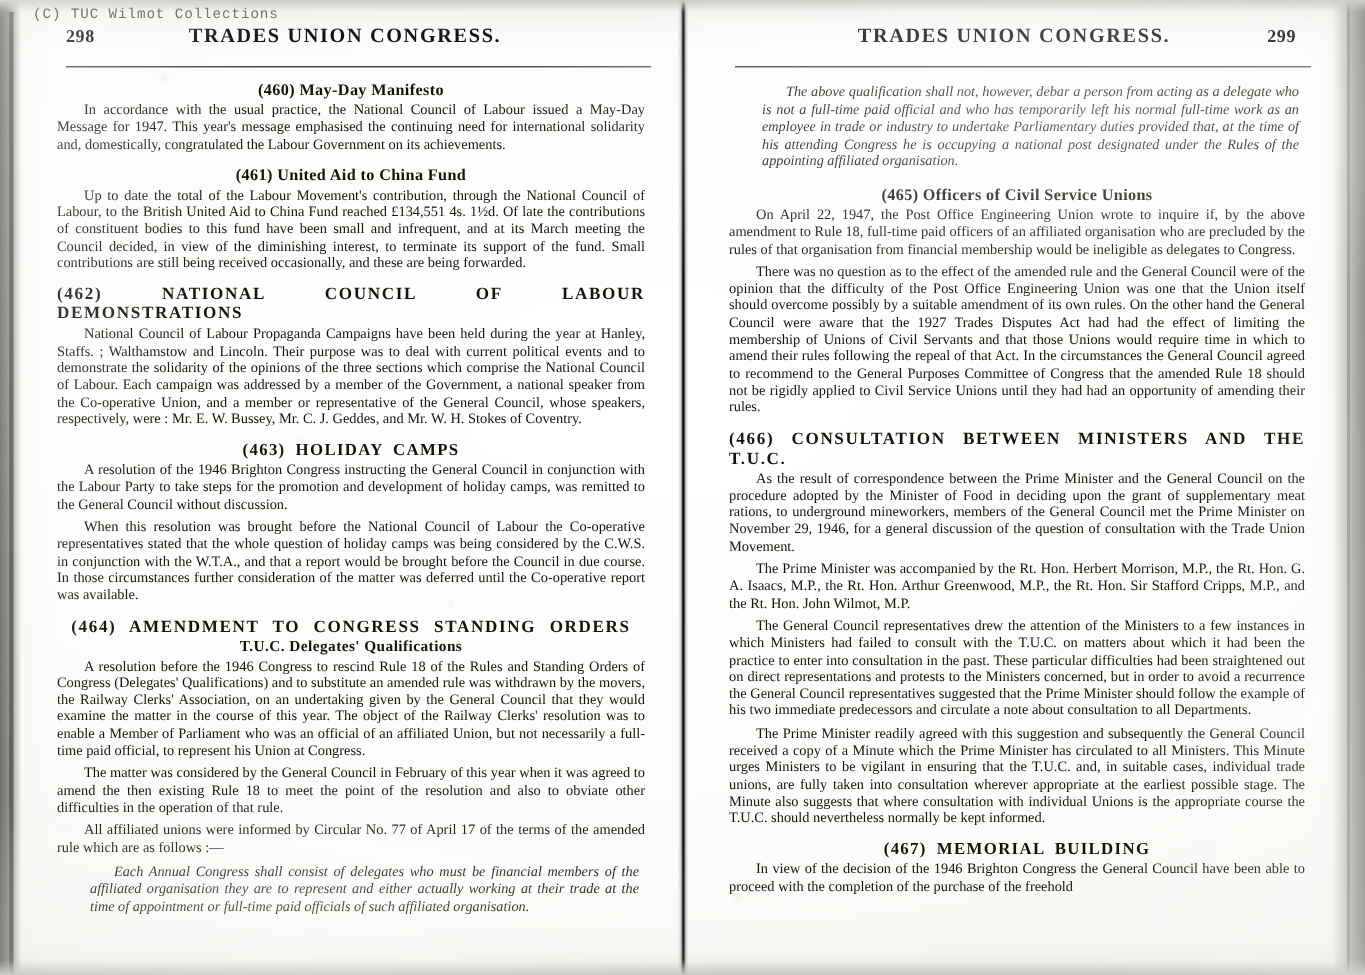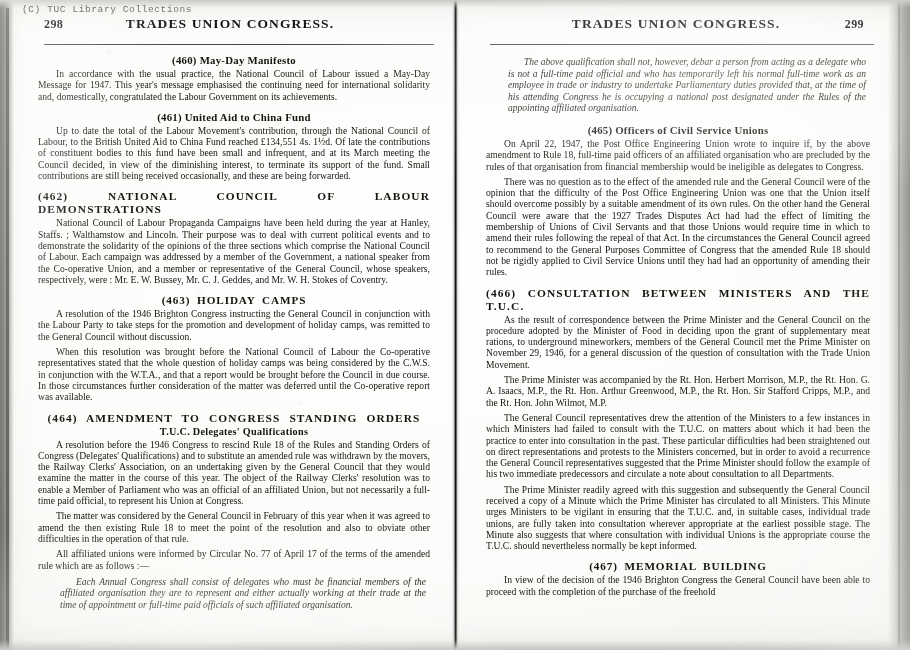--- a/index.html
+++ b/index.html
@@ -220,21 +220,21 @@
   }
 </style>
 </head>
 <body>
 
 <div id="scan">
 
   <div class="paper-base"></div>
   <div class="paper-noise"></div>
 
-  <div class="watermark">(C) TUC Library Collections</div>
+  <div class="watermark">(C) TUC Wilmot Collections</div>
 
   <div class="page page-left">
 
     <div class="running-head">
       <div class="rh-folio rh-folio-left">298</div>
       <div class="rh-title">TRADES UNION CONGRESS.</div>
     </div>
     <div class="rule-wrap">
       <div class="rule"></div>
     </div>

